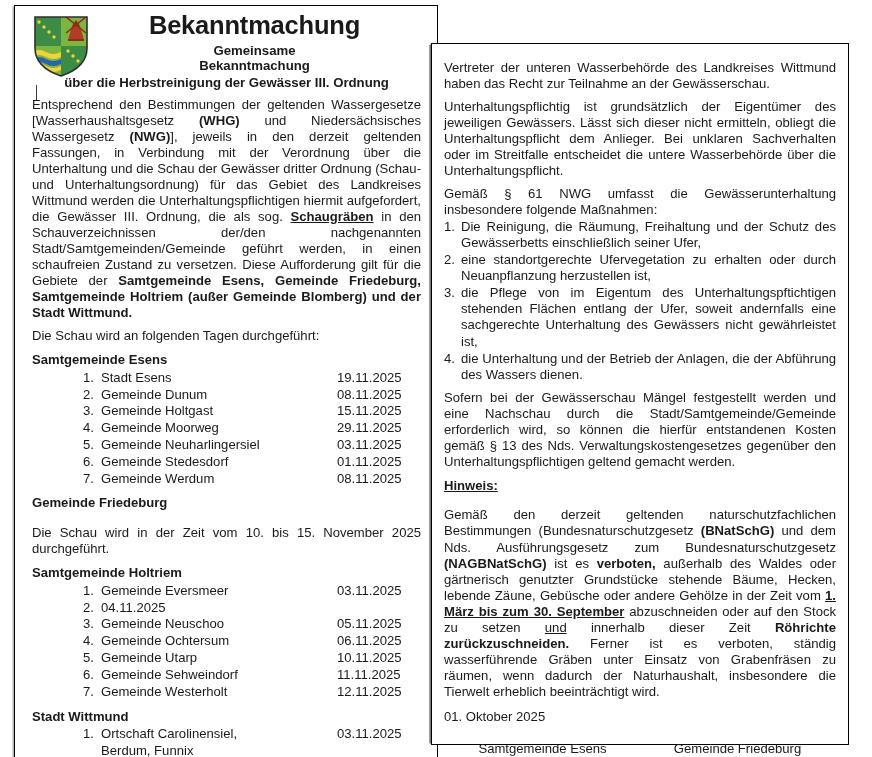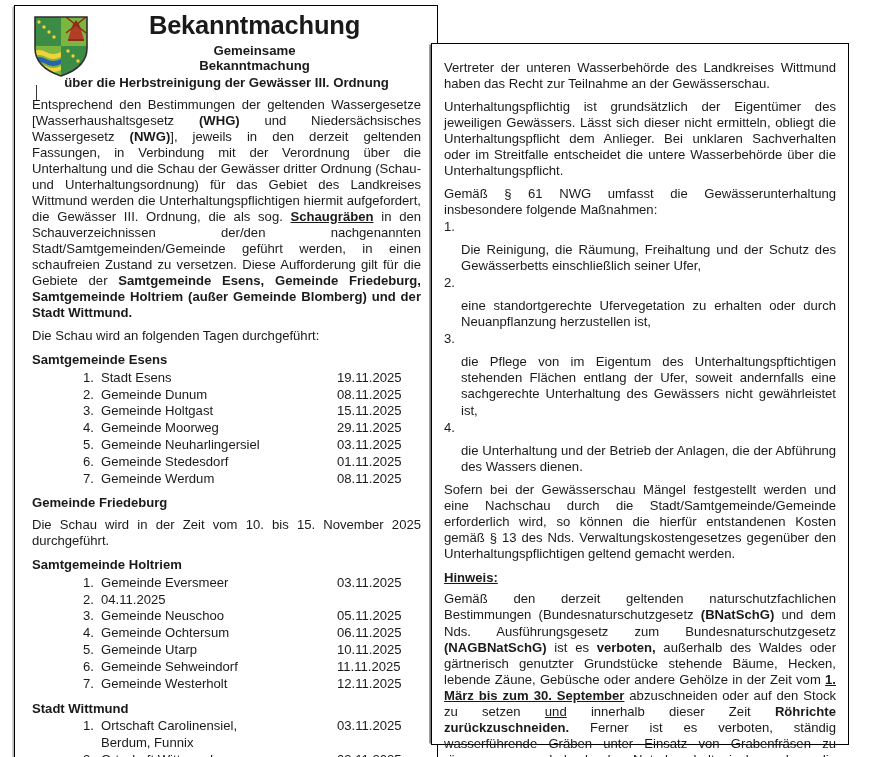--- a/index.html
+++ b/index.html
@@ -92,21 +92,21 @@
     padding: 0 10px 0 12px;
   }
   p.para {
     font-size: 13.1px;
     line-height: 1.225;
     text-align: justify;
     margin: 7px 0 0 0;
     hyphens: none;
   }
   p.para.first { margin-top: 6px; }
-  p.tight { margin-top: 6px; }
+  p.tight { margin-top: 14px; }
   .b { font-weight: bold; }
   .u { text-decoration: underline; }
   .bu { font-weight: bold; text-decoration: underline; }
 
   h3.section-head {
     font-size: 13.1px;
     font-weight: bold;
     margin: 8px 0 1px 0;
     line-height: 1.2;
   }
@@ -152,21 +152,20 @@
     margin-top: 1px;
     text-align: justify;
   }
   ol.measures .mnum {
     flex: 0 0 17px;
     text-align: left;
   }
   ol.measures .mtext {
     flex: 1 1 auto;
     text-align: justify;
-    margin-top: 23px;
   }
 
   
   .sig-date {
     font-size: 13.1px;
     margin: 9px 0 16px 0;
     line-height: 1.2;
   }
   .sig-grid {
     display: grid;

